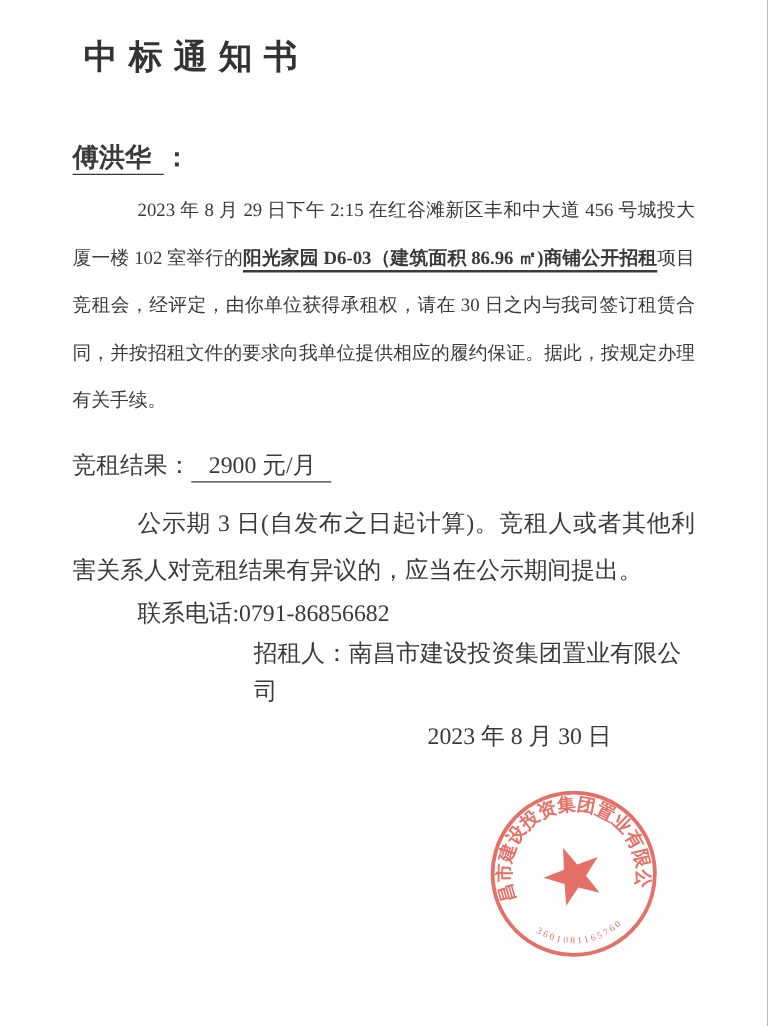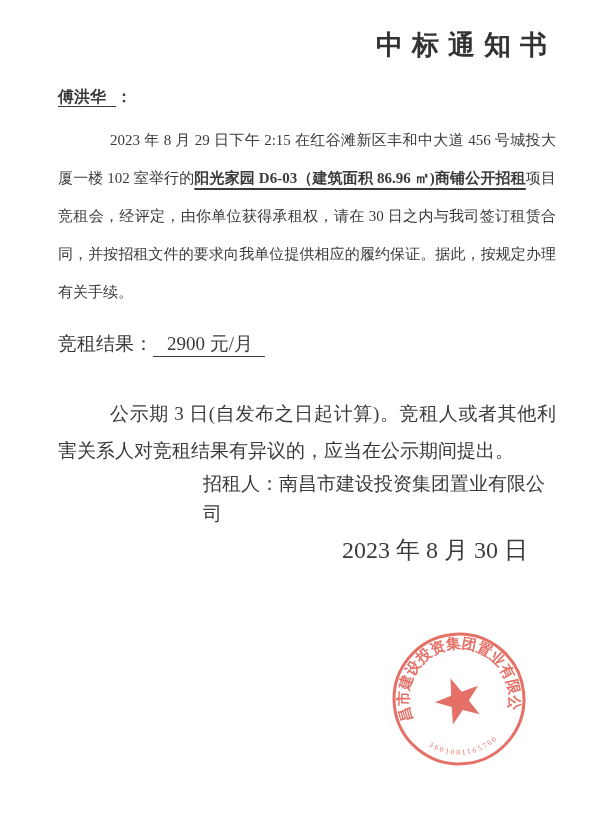--- a/index.html
+++ b/index.html
@@ -15,30 +15,30 @@
     overflow: hidden;
   }
   .content {
     position: absolute;
     left: 58px;
     top: 0;
     width: 498px;
   }
   .doc-title {
     margin-top: 27px;
-    text-align: right;
+    text-align: left;
     font-size: 27px;
     font-weight: bold;
     letter-spacing: 9px;
     text-indent: 9px; 
     color: #333;
   }
   .salutation {
-    margin-top: 22px;
-    font-size: 16px;
+    margin-top: 51px;
+    font-size: 21px;
     font-weight: bold;
     line-height: 24px;
   }
   .salutation .name-underline {
     border-bottom: 1.5px solid #3a3a3a;
     padding-right: 10px;
     padding-bottom: 1px;
   }
   .body-para {
     margin-top: 12px;
@@ -57,40 +57,40 @@
     margin-top: 18px;
     font-size: 19px;
     font-weight: normal;
     line-height: 30px;
   }
   .result-value {
     border-bottom: 1.5px solid #3a3a3a;
     padding: 0 12px 2px 14px;
   }
   .notice-para {
-    margin-top: 36px;
+    margin-top: 13px;
     font-size: 19px;
     line-height: 37px;
     text-align: justify;
     text-indent: 52px;
   }
   .contact-line {
     font-size: 19px;
     line-height: 34px;
     text-indent: 52px;
   }
   .sig-line {
     margin-left: 145px;
     font-size: 19px;
     line-height: 30px;
   }
   .date-line {
     margin-top: 6px;
     margin-left: 284px;
-    font-size: 24px;
+    font-size: 19px;
     line-height: 30px;
   }
   .stamp {
     position: absolute;
     left: 388px;
     top: 628px;
     width: 142px;
     height: 142px;
     opacity: 0.82;
     mix-blend-mode: multiply;
@@ -109,20 +109,21 @@
     <h1 class="doc-title">中标通知书</h1>
 
     <div class="salutation"><span class="name-underline">傅洪华</span><span>：</span></div>
 
     <p class="body-para"><span>2023 年 8 月 29 日下午 2:15 在红谷滩新区丰和中大道 456 号城投大厦一楼 102 室举行的</span><span class="hl">阳光家园 D6-03（建筑面积 86.96 ㎡)商铺公开招租</span><span>项目竞租会，经评定，由你单位获得承租权，请在 30 日之内与我司签订租赁合同，并按招租文件的要求向我单位提供相应的履约保证。据此，按规定办理有关手续。</span></p>
 
     <p class="result-line"><span>竞租结果：</span><span class="result-value">2900 元/月</span></p>
 
     <p class="notice-para">公示期 3 日(自发布之日起计算)。竞租人或者其他利害关系人对竞租结果有异议的，应当在公示期间提出。</p>
 
+    <p class="contact-line">联系电话:0791-86856682</p>
 
     <p class="sig-line"><span>招租人：</span><span>南昌市建设投资集团置业有限公司</span></p>
 
     <p class="date-line">2023 年 8 月 30 日</p>
   </div>
 
   <svg class="stamp" viewBox="0 0 140 140" xmlns="http://www.w3.org/2000/svg">
     <defs>
       <path id="arcTop" d="M 23.0 87.1 A 50 50 0 1 1 117.0 87.1" fill="none"></path>
       <path id="arcBottom" d="M 22.4 97.5 A 55 55 0 0 0 117.6 97.5" fill="none"></path>

